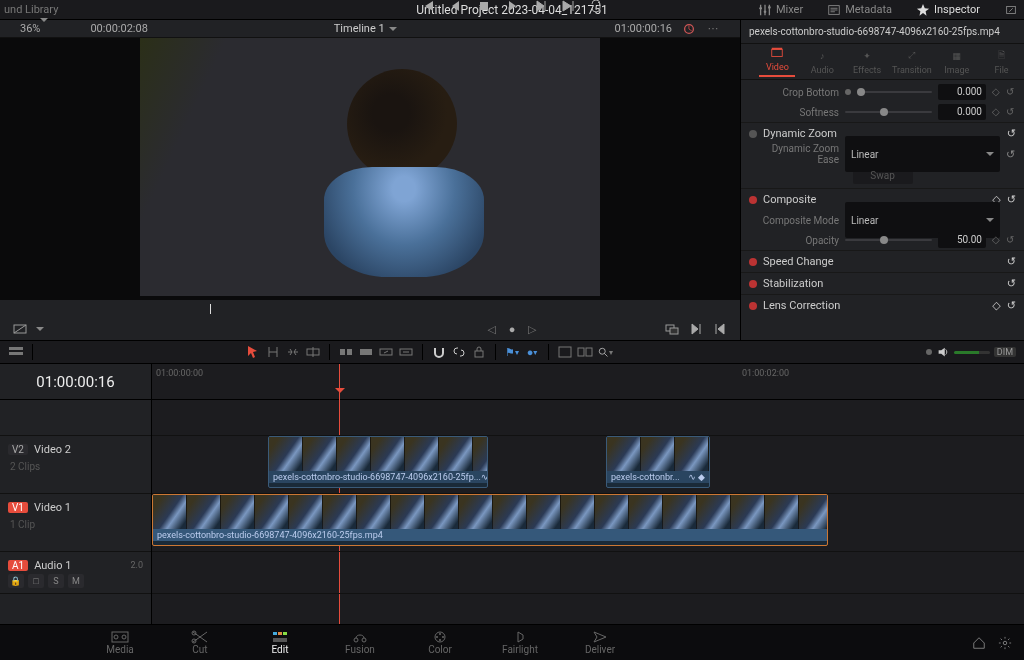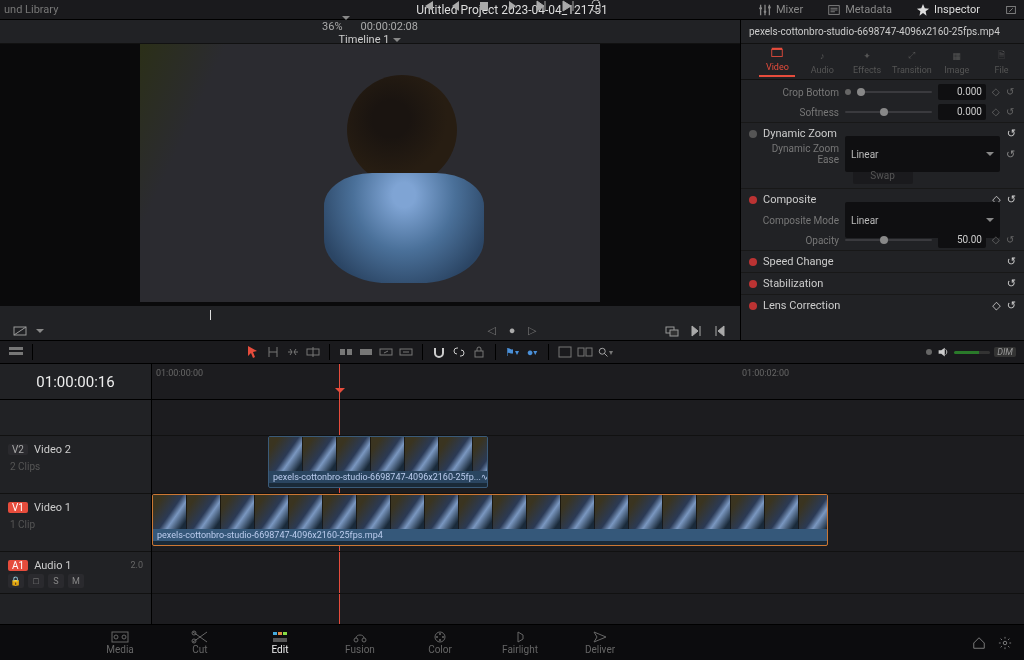--- a/index.html
+++ b/index.html
@@ -6,23 +6,23 @@
   body { background:#101112; color:#888; width:1024px; height:660px; overflow:hidden; font-size:11px; }
   .top { height:20px; background:#1a1a1d; display:flex; align-items:center; justify-content:space-between; border-bottom:1px solid #000; }
   .top-left { color:#777; padding:0 4px; }
   .title { color:#ddd; position:absolute; left:0; right:0; text-align:center; pointer-events:none; font-size:12px; }
   .top-right { display:flex; gap:24px; padding:0 6px; align-items:center; }
   .top-tab { color:#888; display:flex; align-items:center; gap:4px; cursor:pointer; pointer-events:auto; }
   .top-tab.active { color:#ddd; }
   .ico { width:14px; height:14px; display:inline-flex; align-items:center; justify-content:center; }
   .upper { height:320px; display:flex; }
   .viewer-area { flex:1; background:#212225; display:flex; flex-direction:column; border-right:1px solid #000; }
-  .viewer-bar { height:24px; display:flex; align-items:center; padding:0 8px; background:#212225; border-bottom:1px solid #111;flex-direction:column; }
+  .viewer-bar { height:24px; display:flex; align-items:center; justify-content:space-between; padding:0 20px; background:#212225; border-bottom:1px solid #111; }
   .viewer-bar .pct { color:#aaa; }
-  .viewer-bar .tc { color:#aaa; }
+  .viewer-bar .tc { color:#aaa;margin-left:32px; }
   .tl-name { color:#ccc; display:flex; align-items:center; gap:4px; }
   .caret { border:4px solid transparent; border-top-color:#888; margin-top:4px; }
   .viewer { flex:1; display:flex; align-items:center; justify-content:center; background:#0a0a0b; position:relative; }
   .frame { width:460px; height:258px; background:linear-gradient(115deg,#2b2f18 0%,#2b2b30 15%),
     radial-gradient(circle at 18% 42%,#7a6b2a 0 12%,transparent 14%),
     radial-gradient(circle at 82% 35%,#223b5c 0 12%,transparent 14%),
     linear-gradient(160deg,#1a2433,#202a3a); position:relative; margin-bottom:4px; }
   .frame::before { content:""; position:absolute; left:45%; top:12%; width:110px; height:110px; border-radius:50%; background:radial-gradient(circle at 40% 40%,#1a1410 20%,#271d12 60%); }
   .frame::after { content:""; position:absolute; left:40%; top:50%; width:160px; height:110px; background:radial-gradient(ellipse at 50% 20%,#7fa4d4 10%,#4a7099 45%,#2b4564 80%); border-radius:30% 30% 40% 40%; }
   .scrubbar { height:24px; position:relative; }
@@ -49,21 +49,21 @@
   .toggle-dot.off { background:#555; }
   .dropdown { flex:1; background:#0f0f11; height:36px; border-radius:2px; display:flex; align-items:center; justify-content:space-between; padding:0 6px; color:#bbb; font-size:10px; }
   .swap-btn { width:60px; height:16px; margin:4px auto; background:#1a1a1d; border-radius:2px; text-align:center; line-height:16px; color:#555; font-size:10px; }
   .tool-row { height:24px; background:#1a1a1d; display:flex; align-items:center; padding:0 8px; gap:4px; border-top:1px solid #000; border-bottom:1px solid #000; }
   .tool-group { display:flex; gap:8px; align-items:center; }
   .sep { width:1px; height:16px; background:#000; margin:0 4px; }
   .tbtn { width:16px; height:16px; color:#777; cursor:pointer; display:flex; align-items:center; justify-content:center; }
   .tbtn.arrow { color:#e64c3c; }
   .vol { width:90px; display:flex; align-items:center; gap:4px; margin-left:auto; }
   .vol-track { flex:1; height:3px; background:linear-gradient(90deg,#2a7a2a 70%,#333 70%); border-radius:2px; }
-  .dim { background:#333; color:#999; padding:0 3px; border-radius:2px; font-size:9px;font-style:italic; }
+  .dim { background:#333; color:#999; padding:0 3px; border-radius:2px; font-size:9px; }
 
   .timeline-wrap { flex:1; display:flex; height:calc(100% - 20px - 320px - 24px - 36px); background:#1c1c1f; }
   .tl-left { width:152px; background:#212225; border-right:1px solid #000; }
   .master-tc { height:36px; display:flex; align-items:center; justify-content:center; color:#eee; font-size:15px; border-bottom:1px solid #000; }
   .spacer36 { height:36px; border-bottom:1px solid #111; }
   .track-head { border-bottom:1px solid #111; padding:4px 8px; }
   .track-label { display:flex; align-items:center; gap:6px; height:18px; }
   .track-id { background:#e64c3c; color:#fff; padding:0 4px; border-radius:2px; font-size:10px; }
   .track-id.off { background:#2a2a2e; color:#aaa; }
   .track-name { color:#ccc; font-size:11px; }
@@ -516,20 +516,31 @@
               <div class="thumb"></div>
               <div class="thumb"></div>
               <div class="thumb"></div>
               <div class="thumb"></div>
             </div>
           <div class="clip-label">
               <span>pexels-cottonbro-studio-6698747-4096x2160-25fp...</span>
               <span class="clip-icons">∿ ◆</span>
             </div>
         </div>
+        <div class="clip" style="left:454px;width:104px">
+          <div class="thumbs">
+              <div class="thumb"></div>
+              <div class="thumb"></div>
+              <div class="thumb"></div>
+            </div>
+          <div class="clip-label">
+              <span>pexels-cottonbr...</span>
+              <span class="clip-icons">∿ ◆</span>
+            </div>
+        </div>
       </div>
       <div class="track v1">
         <div class="clip" style="left:0;width:676px;border-color:#c73;">
           <div class="thumbs">
               <div class="thumb"></div>
               <div class="thumb"></div>
               <div class="thumb"></div>
               <div class="thumb"></div>
               <div class="thumb"></div>
               <div class="thumb"></div>

